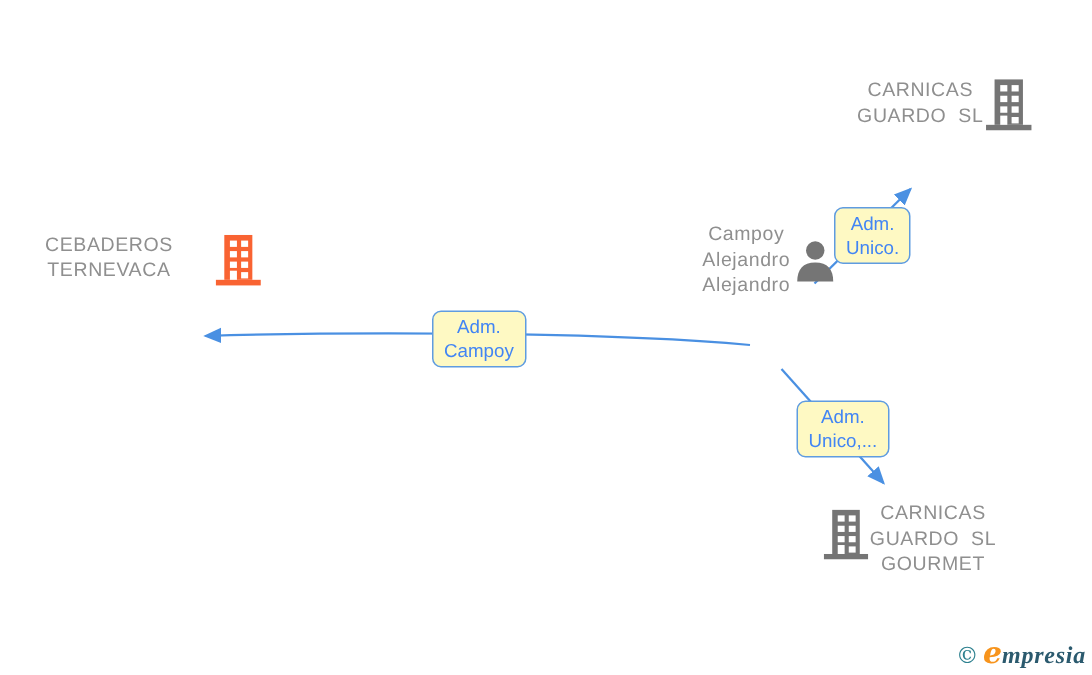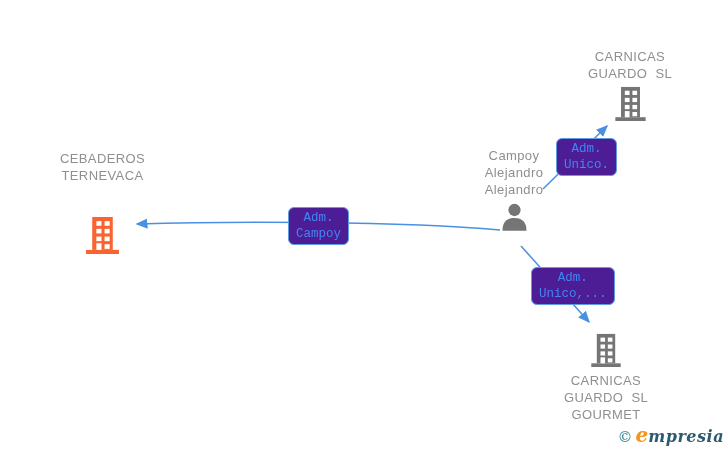--- a/index.html
+++ b/index.html
@@ -14,61 +14,61 @@
   .edge-line {
     fill: none;
     stroke: var(--edge-blue, #4a90e2);
     stroke-width: 1.5;
   }
   .arrowhead-shape { fill: var(--edge-blue, #4a90e2); }
 
   .node {
     position: absolute;
     display: flex;
-    flex-direction: column;
+    flex-direction: row;
     align-items: center;
     z-index: 2;
     text-align: center;
     color: var(--node-text-gray, #8f8f8f);
     font-size: 13px;
     line-height: 17px;
     letter-spacing: 0.4px;
     cursor: pointer;
+    justify-content: center;
   }
   .node-line { white-space: pre-wrap; }
   .building-icon, .person-icon { color: var(--icon-gray, #757575); display: block; }
   .node.highlight .building-icon { color: var(--highlight-orange, #f96332); }
   .icon-gap-below { margin-top: 4px; }
   .icon-gap-above { margin-bottom: 5px; }
 
   .edge-label {
     position: absolute;
     z-index: 3;
-    background: #4c1d95;
+    background: #fef9c3;
     border: 1.5px solid var(--label-border-blue, #5f9ce0);
     border-radius: 6px;
     color: var(--label-text-blue, #4285f4);
     font-size: 12.5px;
     line-height: 16px;
     padding: 2px 7px;
     text-align: center;
-    font-family: Liberation Mono, monospace;
   }
 
   .watermark {
     position: absolute;
     right: 4px; bottom: 3px;
     z-index: 4;
     font-family: "DejaVu Serif", serif;
     font-style: italic;
     white-space: nowrap;
   }
   .wm-copy { color: var(--logo-teal, #2d808f); font-size: 15px; font-style: normal; margin-right: 3px; }
   .wm-initial { color: var(--logo-orange, #f7941d); font-size: 20px; font-weight: bold; }
-  .wm-rest { color: var(--logo-navy, #2b5a6e); font-size: 16px; font-weight: bold; letter-spacing: 0.5px; }
+  .wm-rest { color: var(--logo-navy, #2b5a6e); font-size: 16px; font-weight: bold; letter-spacing: 0.5px; font-family: Liberation Serif, serif; }
 </style>
 </head>
 <body>
 
 <svg class="edges-svg" width="728" height="450" viewBox="0 0 728 450">
   <defs>
     <marker id="arrowhead" viewBox="0 0 8 8" refX="7" refY="4" markerWidth="8" markerHeight="8" orient="auto">
       <path class="arrowhead-shape" d="M0,0.6 L8,4 L0,7.4 Z"></path>
     </marker>
   </defs>

